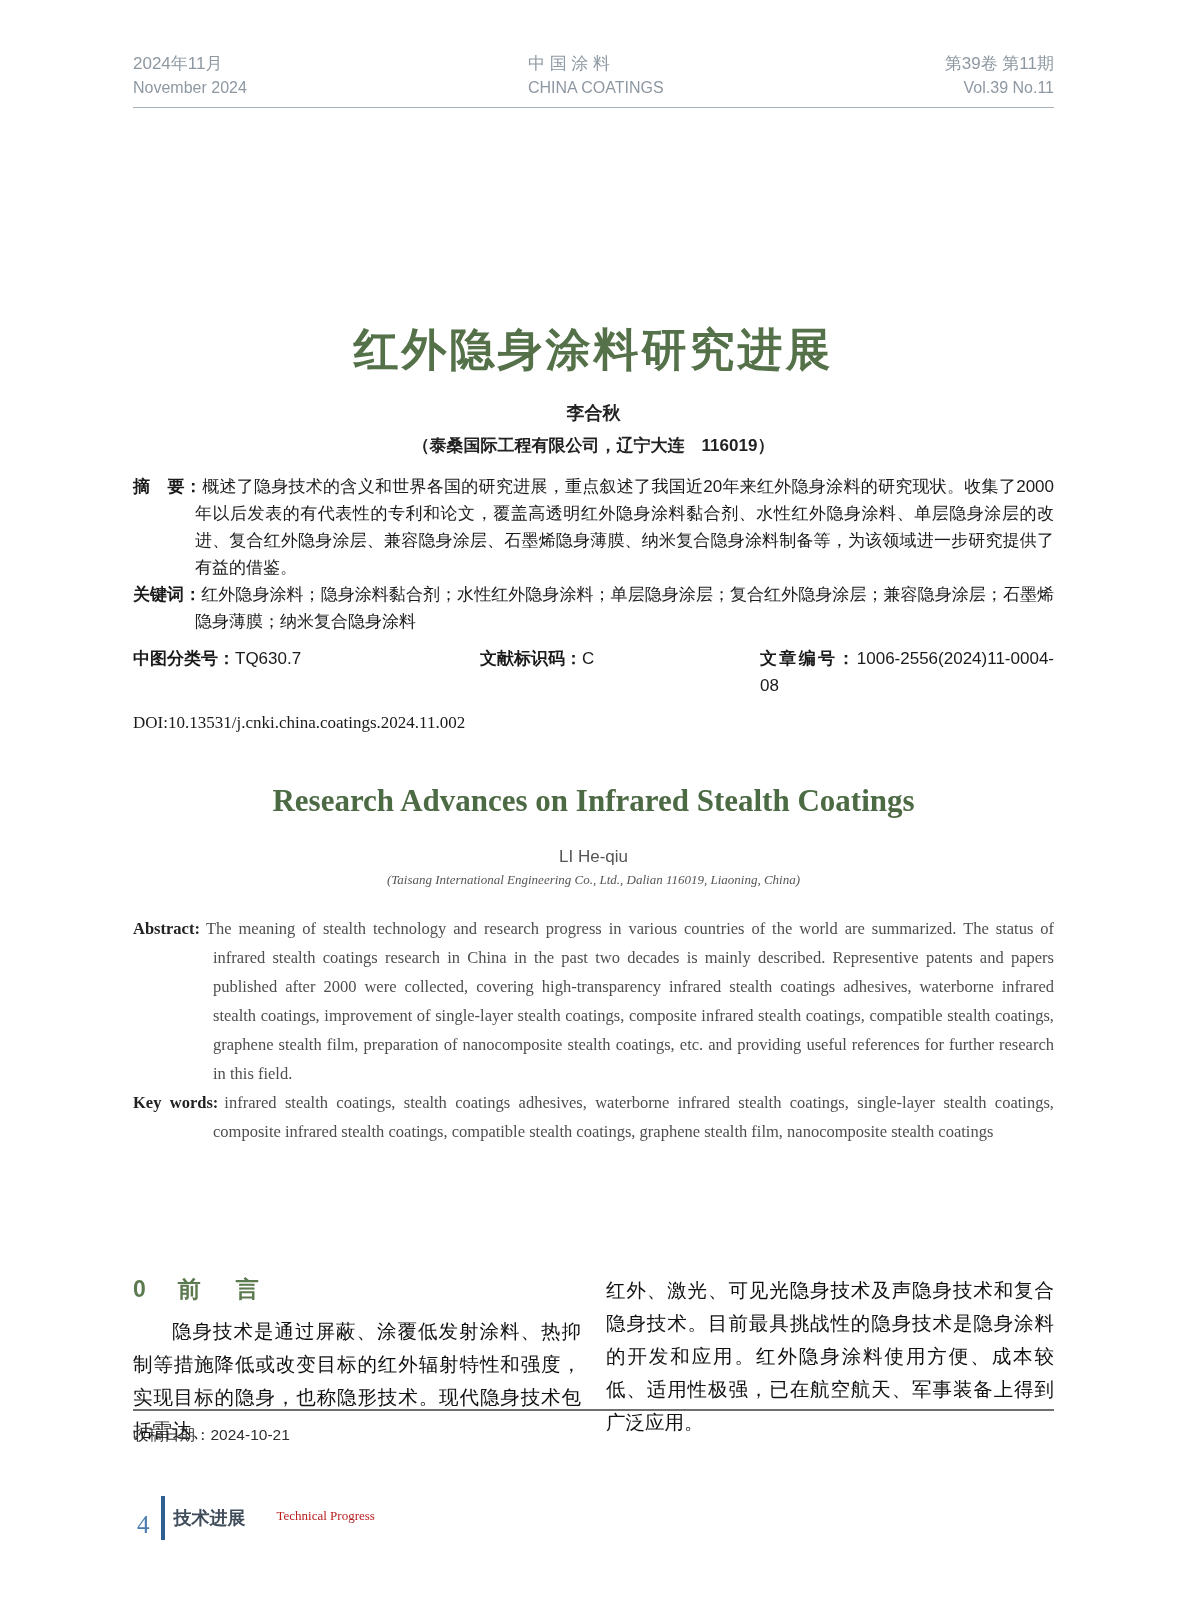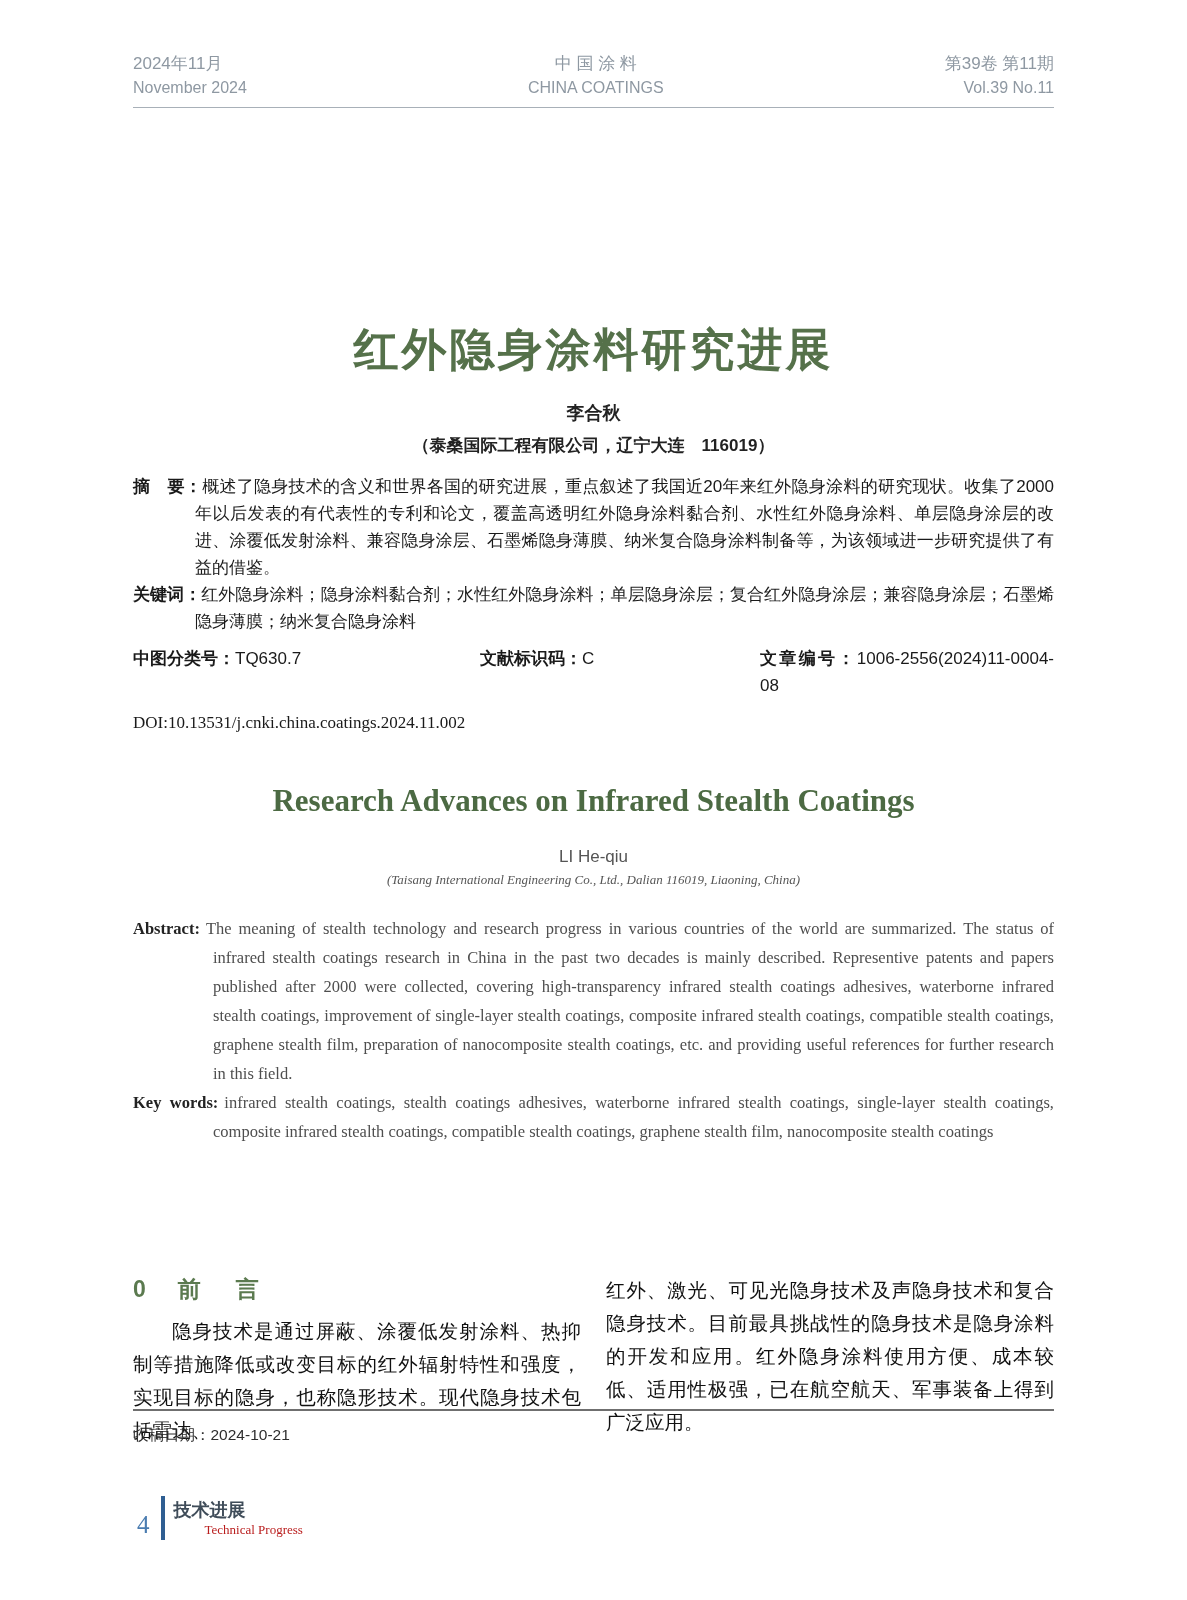--- a/index.html
+++ b/index.html
@@ -22,21 +22,21 @@
     display: flex;
     justify-content: space-between;
     align-items: flex-end;
     color: #8e98a2;
     border-bottom: 1px solid #a8b0b8;
     padding-bottom: 7px;
   }
   .rh-col { line-height: 24px; font-size: 17px; }
   .rh-col .en { font-size: 16px; }
   .rh-left  { text-align: left; }
-  .rh-center{ text-align: center; }
+  .rh-center{ text-align: left; }
   .rh-right { text-align: right; }
 
   
   .title-zh {
     position: absolute;
     left: 133px; top: 320px;
     width: 921px;
     text-align: center;
     font-size: 45px;
     font-weight: 700;
@@ -179,21 +179,21 @@
     margin-right: 11px;
     align-self: flex-end;
     line-height: 30px;
   }
   .footer-bar {
     width: 4px;
     height: 44px;
     background: #2f5e92;
     margin-right: 9px;
   }
-  .footer-labels { display: flex; flex-direction: column; justify-content: center; }
+  .footer-labels { display: flex; justify-content: center; }
   .footer-zh {
     font-size: 18px;
     font-weight: 700;
     color: #3f4c59;
     line-height: 22px;
   }
   .footer-en {
     font-family: "Liberation Serif", serif;
     font-weight: 400;
     font-size: 13px;
@@ -220,21 +220,21 @@
       <div class="zh">第39卷 第11期</div>
       <div class="en">Vol.39 No.11</div>
     </div>
   </div>
 
   <h1 class="title-zh">红外隐身涂料研究进展</h1>
   <div class="author-zh">李合秋</div>
   <div class="affil-zh">（泰桑国际工程有限公司，辽宁大连　116019）</div>
 
   <div class="meta-zh">
-    <p class="hang-zh"><span class="lbl">摘　要：</span><span>概述了隐身技术的含义和世界各国的研究进展，重点叙述了我国近20年来红外隐身涂料的研究现状。收集了2000年以后发表的有代表性的专利和论文，覆盖高透明红外隐身涂料黏合剂、水性红外隐身涂料、单层隐身涂层的改进、涂覆低发射涂料、兼容隐身涂层、石墨烯隐身薄膜、纳米复合隐身涂料制备等，为该领域进一步研究提供了有益的借鉴。</span></p>
+    <p class="hang-zh"><span class="lbl">摘　要：</span><span>概述了隐身技术的含义和世界各国的研究进展，重点叙述了我国近20年来红外隐身涂料的研究现状。收集了2000年以后发表的有代表性的专利和论文，覆盖高透明红外隐身涂料黏合剂、水性红外隐身涂料、单层隐身涂层的改进、复合红外隐身涂层、兼容隐身涂层、石墨烯隐身薄膜、纳米复合隐身涂料制备等，为该领域进一步研究提供了有益的借鉴。</span></p>
     <p class="hang-zh"><span class="lbl">关键词：</span><span>红外隐身涂料；隐身涂料黏合剂；水性红外隐身涂料；单层隐身涂层；复合红外隐身涂层；兼容隐身涂层；石墨烯隐身薄膜；纳米复合隐身涂料</span></p>
     <div class="clc-row">
       <span class="clc"><span class="lbl">中图分类号：</span><span>TQ630.7</span></span>
       <span class="code"><span class="lbl">文献标识码：</span><span>C</span></span>
       <span class="aid"><span class="lbl">文章编号：</span><span>1006-2556(2024)11-0004-08</span></span>
     </div>
     <div class="doi-line">DOI:10.13531/j.cnki.china.coatings.2024.11.002</div>
   </div>
 
   <div class="en-block">

